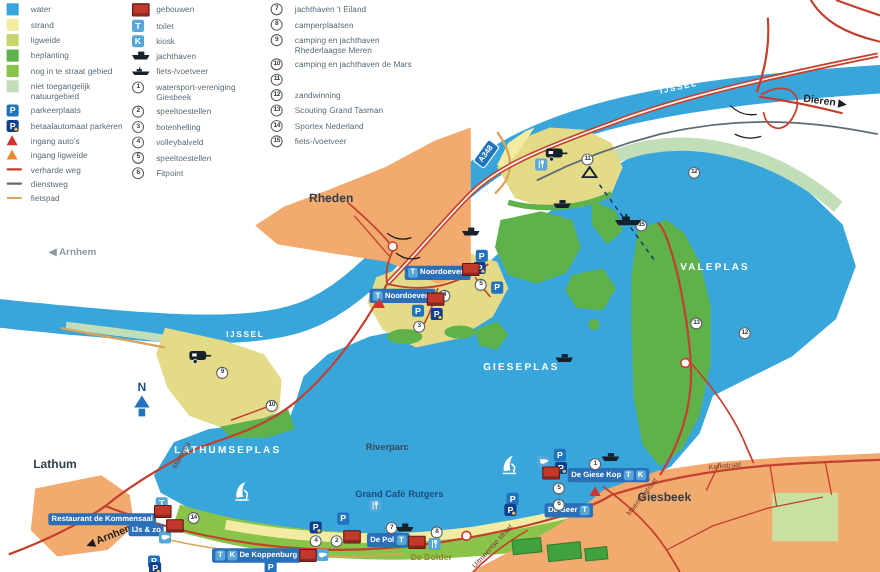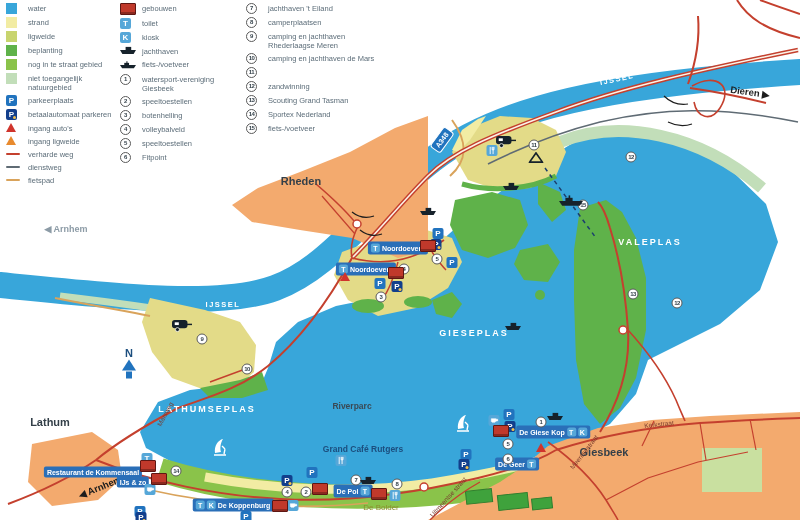--- a/index.html
+++ b/index.html
@@ -32,21 +32,21 @@
        color:#35424b;font-weight:bold;font-size:6px;line-height:9px;letter-spacing:-0.5px;
        display:inline-flex;align-items:center;justify-content:center;box-sizing:border-box;}
   
   .lbl{white-space:nowrap;}
   .l-wbig{color:#fff;font-weight:bold;font-size:9px;letter-spacing:2px;}
   .l-wsm{color:#fff;font-weight:bold;font-size:7.5px;letter-spacing:1.5px;}
   .l-town{color:#333f48;font-weight:bold;font-size:11px;}
   .l-street{color:#7a3b2e;font-size:6.5px;}
   .l-poinavy{color:#1c4e7e;font-weight:bold;font-size:8.5px;}
   .l-poidark{color:#3a4a55;font-weight:bold;font-size:8.5px;}
-  .l-poiolive{color:#8c8b2f;font-weight:normal;font-size:8px;}
+  .l-poiolive{color:#8c8b2f;font-weight:bold;font-size:8px;margin-left:11px;}
   .l-dir{color:#1d1d1d;font-weight:bold;font-size:9.5px;}
   .l-dirgray{color:#8c9ba6;font-weight:bold;font-size:9px;}
   
   .pill{background:var(--labelbg);color:#fff;font-weight:bold;font-size:7px;line-height:1;
         padding:2px 3px;border-radius:2px;white-space:nowrap;display:inline-flex;gap:2px;
         align-items:center;}
   .pill .cp{width:9px;height:9px;font-size:7px;line-height:9px;}
   
   .compass{display:flex;flex-direction:column;align-items:center;gap:1px;}
   .compass .n{color:#1c4e7e;font-weight:bold;font-size:11px;line-height:11px;}

